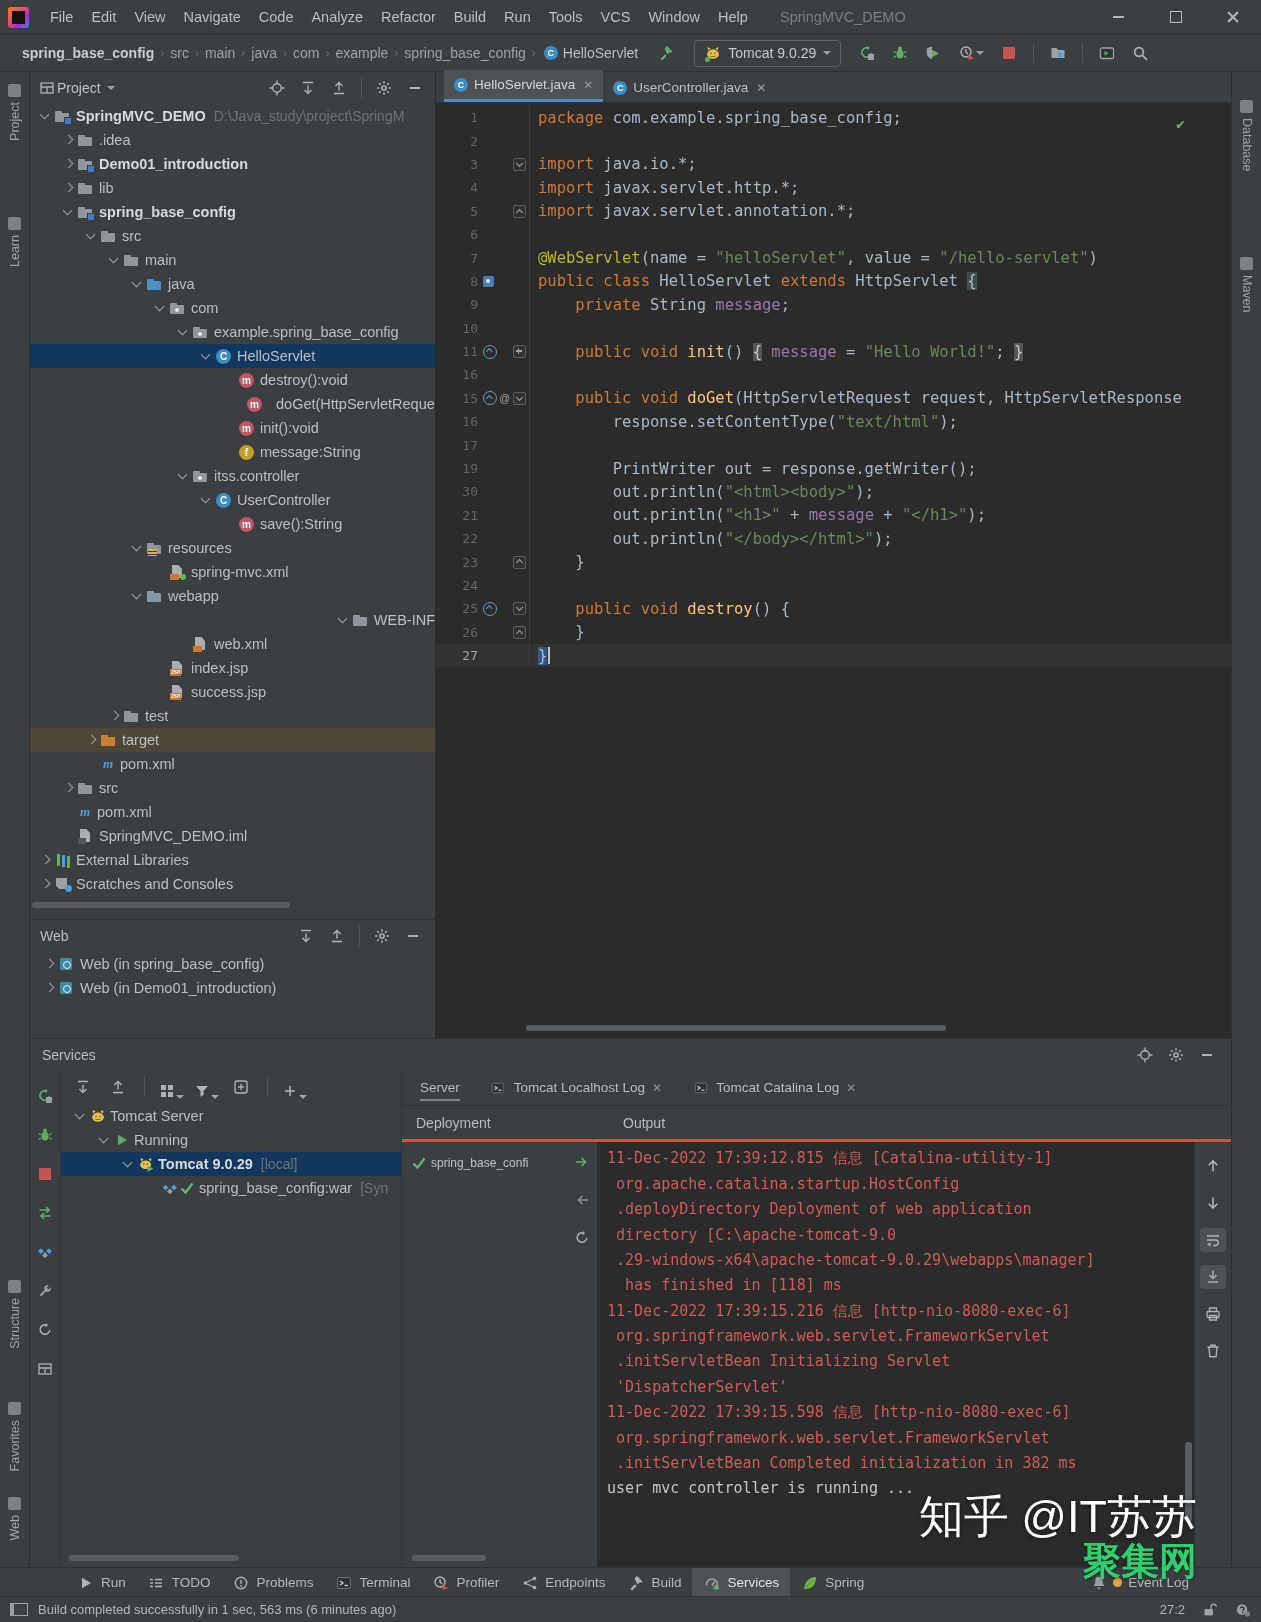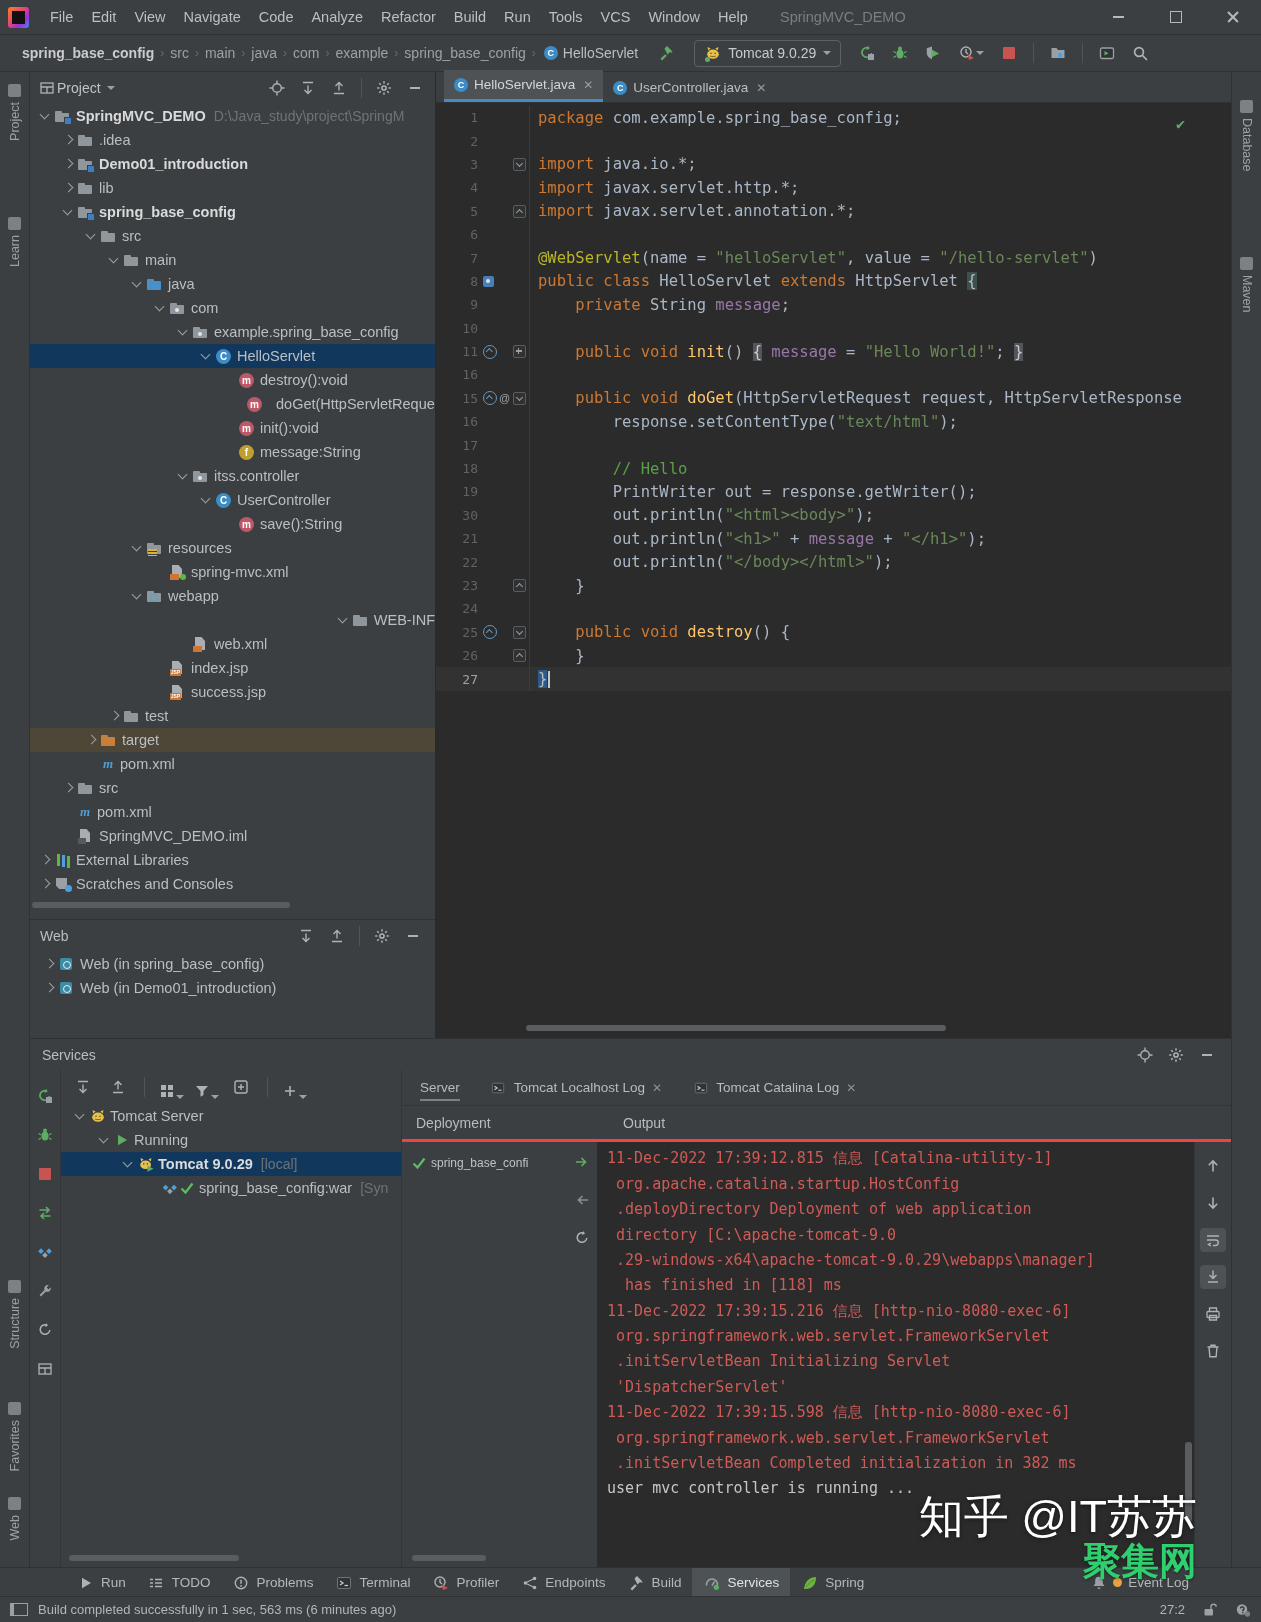--- a/index.html
+++ b/index.html
@@ -658,21 +658,20 @@
               <div class="cline"><span class="gnum">6</span><span class="gico"></span><span class="gfold"></span><span class="ctext"></span></div>
               <div class="cline"><span class="gnum">7</span><span class="gico"></span><span class="gfold"></span><span class="ctext"><span class="c-a">@WebServlet</span><span class="c-p">(name = </span><span class="c-s">"helloServlet"</span><span class="c-p">, value = </span><span class="c-s">"/hello-servlet"</span><span class="c-p">)</span></span></div>
               <div class="cline"><span class="gnum">8</span><span class="gico"><span class="g-class"></span></span><span class="gfold"></span><span class="ctext"><span class="c-k">public class</span><span class="c-p"> HelloServlet </span><span class="c-k">extends</span><span class="c-p"> HttpServlet </span><span class="c-brace">{</span></span></div>
               <div class="cline"><span class="gnum">9</span><span class="gico"></span><span class="gfold"></span><span class="ctext"><span class="c-p">    </span><span class="c-k">private</span><span class="c-p"> String </span><span class="c-f">message</span><span class="c-p">;</span></span></div>
               <div class="cline"><span class="gnum">10</span><span class="gico"></span><span class="gfold"></span><span class="ctext"></span></div>
               <div class="cline"><span class="gnum">11</span><span class="gico"><span class="g-ov"></span></span><span class="gfold"><span class="fm plus"></span></span><span class="ctext"><span class="c-p">    </span><span class="c-k">public void</span><span class="c-p"> </span><span class="c-m">init</span><span class="c-p">() </span><span class="c-foldb">{</span><span class="c-p"> </span><span class="c-f">message</span><span class="c-p"> = </span><span class="c-s">"Hello World!"</span><span class="c-p">; </span><span class="c-foldb">}</span></span></div>
               <div class="cline"><span class="gnum">16</span><span class="gico"></span><span class="gfold"></span><span class="ctext"></span></div>
               <div class="cline"><span class="gnum">15</span><span class="gico"><span class="g-ov"></span><span class="g-at">@</span></span><span class="gfold"><span class="fm start"></span></span><span class="ctext"><span class="c-p">    </span><span class="c-k">public void</span><span class="c-p"> </span><span class="c-m">doGet</span><span class="c-p">(HttpServletRequest request, HttpServletResponse</span></span></div>
               <div class="cline"><span class="gnum">16</span><span class="gico"></span><span class="gfold"></span><span class="ctext"><span class="c-p">        response.setContentType(</span><span class="c-s">"text/html"</span><span class="c-p">);</span></span></div>
               <div class="cline"><span class="gnum">17</span><span class="gico"></span><span class="gfold"></span><span class="ctext"></span></div>
-              <div class="cline"><span class="gnum">18</span><span class="gico"></span><span class="gfold"></span><span class="ctext"><span class="c-c">        // Hello</span></span></div>
               <div class="cline"><span class="gnum">19</span><span class="gico"></span><span class="gfold"></span><span class="ctext"><span class="c-p">        PrintWriter out = response.getWriter();</span></span></div>
               <div class="cline"><span class="gnum">30</span><span class="gico"></span><span class="gfold"></span><span class="ctext"><span class="c-p">        out.println(</span><span class="c-s">"&lt;html&gt;&lt;body&gt;"</span><span class="c-p">);</span></span></div>
               <div class="cline"><span class="gnum">21</span><span class="gico"></span><span class="gfold"></span><span class="ctext"><span class="c-p">        out.println(</span><span class="c-s">"&lt;h1&gt;"</span><span class="c-p"> + </span><span class="c-f">message</span><span class="c-p"> + </span><span class="c-s">"&lt;/h1&gt;"</span><span class="c-p">);</span></span></div>
               <div class="cline"><span class="gnum">22</span><span class="gico"></span><span class="gfold"></span><span class="ctext"><span class="c-p">        out.println(</span><span class="c-s">"&lt;/body&gt;&lt;/html&gt;"</span><span class="c-p">);</span></span></div>
               <div class="cline"><span class="gnum">23</span><span class="gico"></span><span class="gfold"><span class="fm end"></span></span><span class="ctext"><span class="c-p">    }</span></span></div>
               <div class="cline"><span class="gnum">24</span><span class="gico"></span><span class="gfold"></span><span class="ctext"></span></div>
               <div class="cline"><span class="gnum">25</span><span class="gico"><span class="g-ov"></span></span><span class="gfold"><span class="fm start"></span></span><span class="ctext"><span class="c-p">    </span><span class="c-k">public void</span><span class="c-p"> </span><span class="c-m">destroy</span><span class="c-p">() {</span></span></div>
               <div class="cline"><span class="gnum">26</span><span class="gico"></span><span class="gfold"><span class="fm end"></span></span><span class="ctext"><span class="c-p">    }</span></span></div>
               <div class="cline cur"><span class="gnum" style="color: rgb(161, 163, 165);">27</span><span class="gico"></span><span class="gfold"></span><span class="ctext"><span class="c-caret">}</span><span class="cursorbar"></span></span></div>
               <div id="edhscroll"></div>

